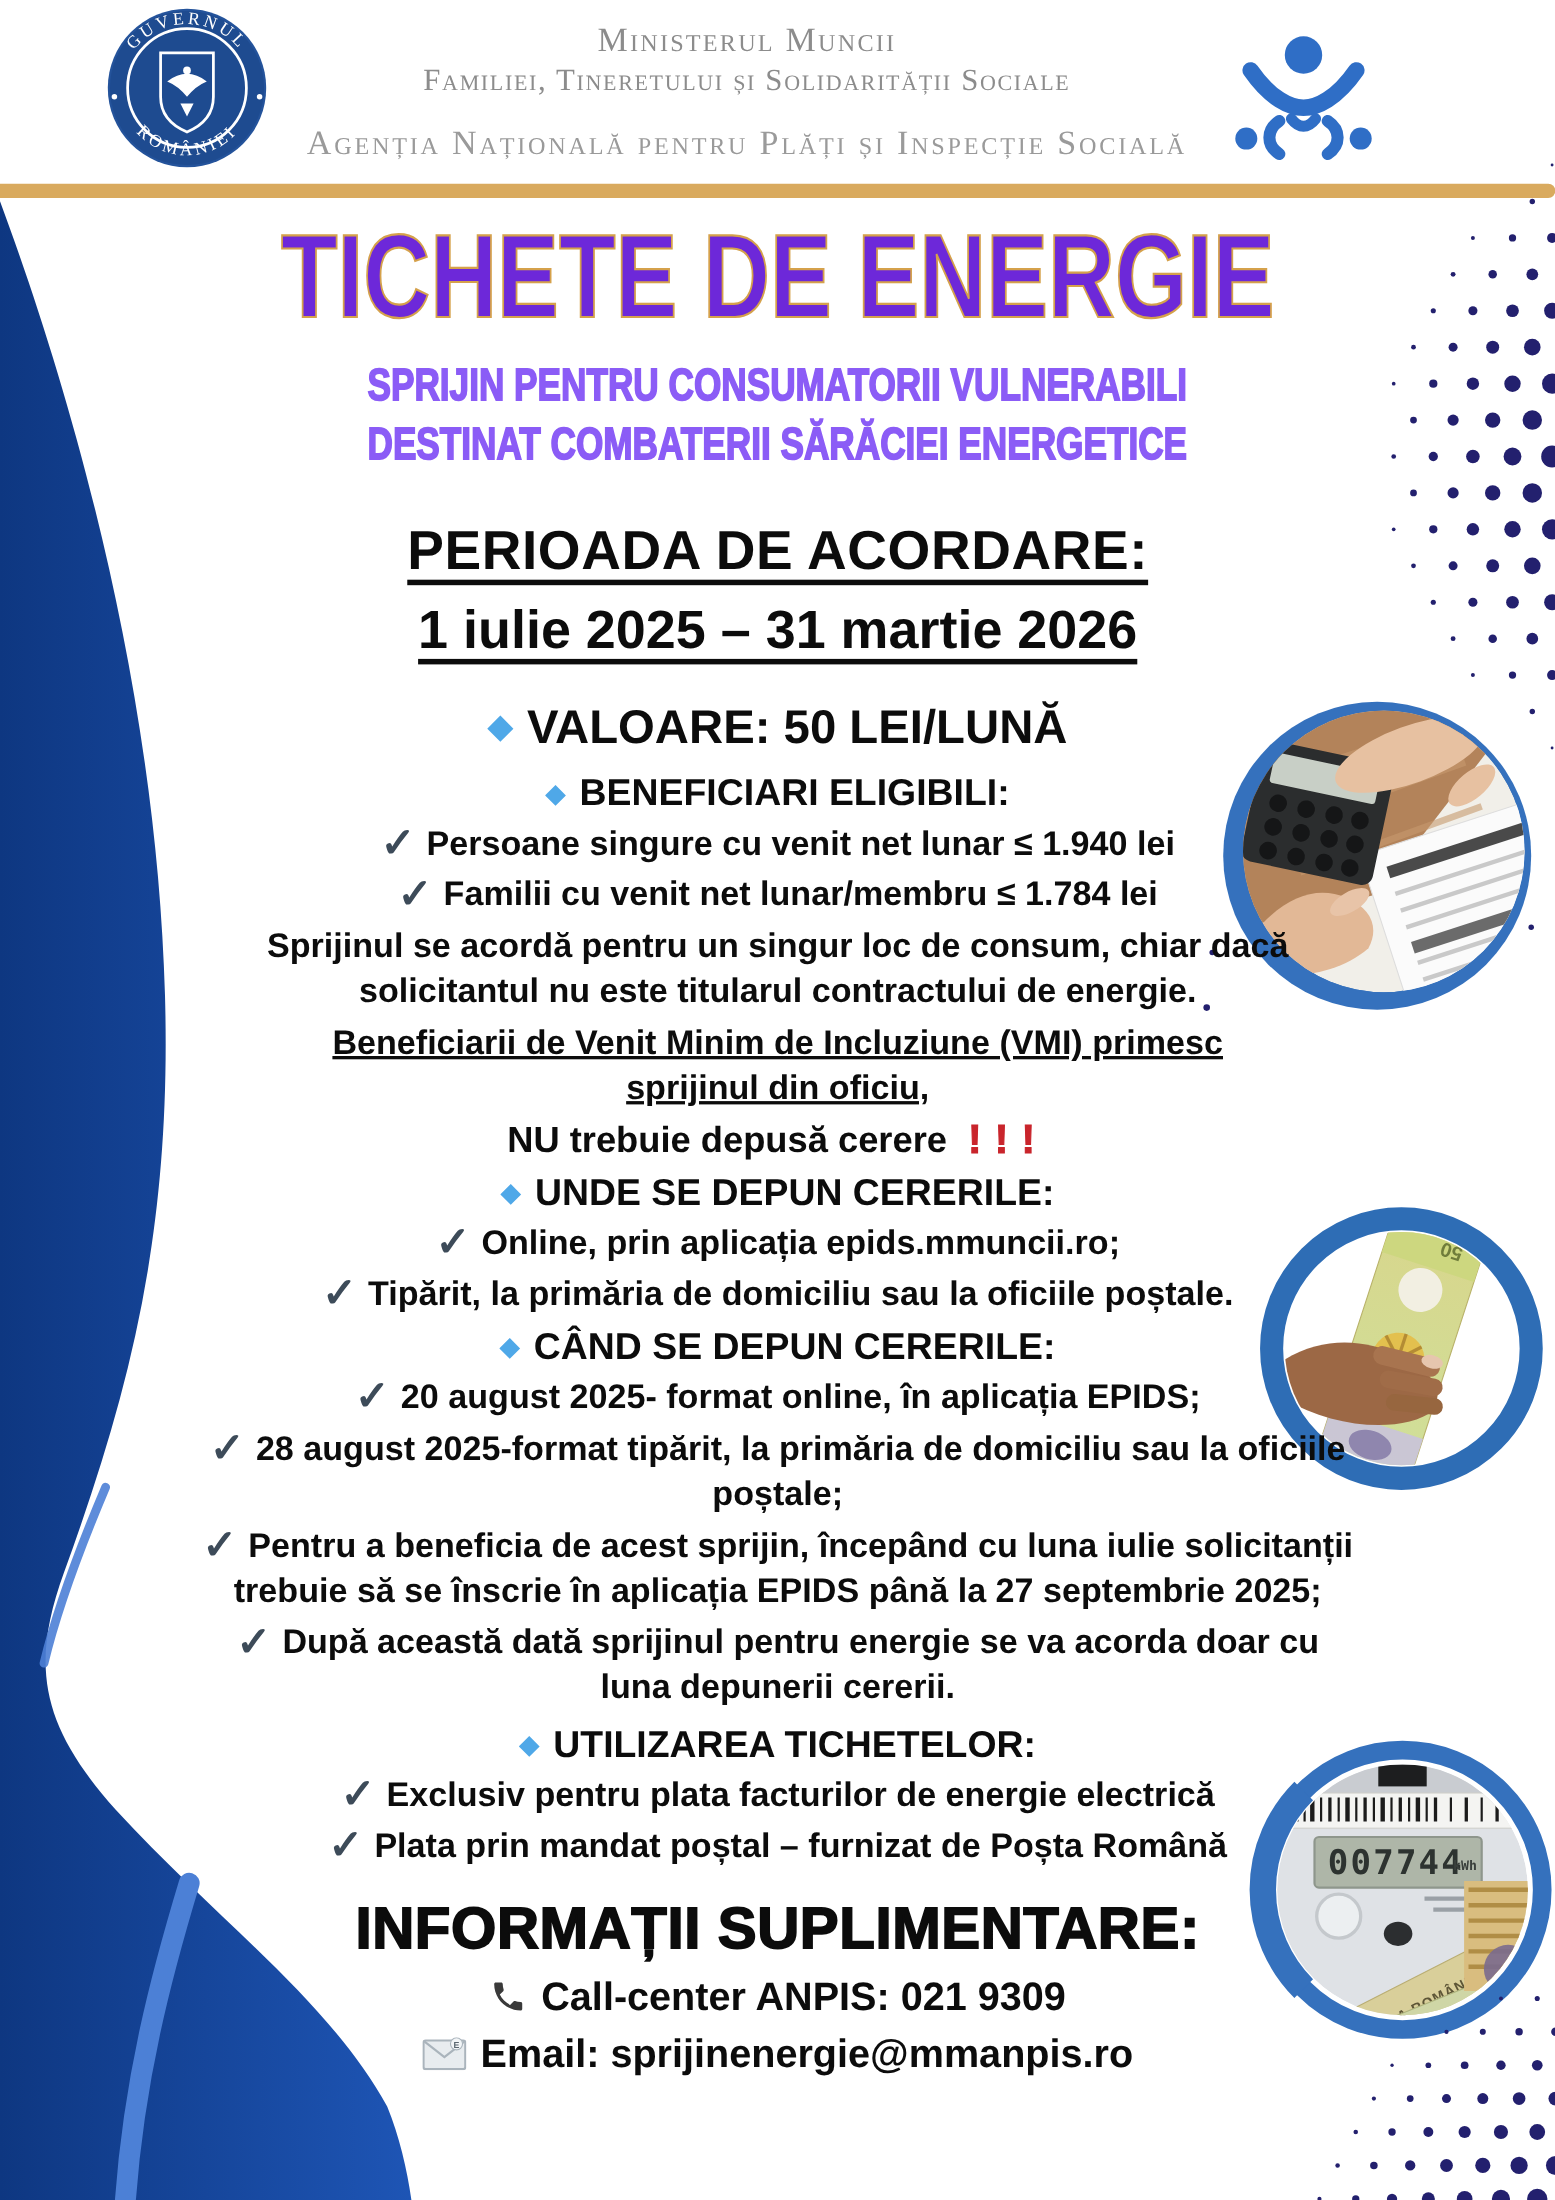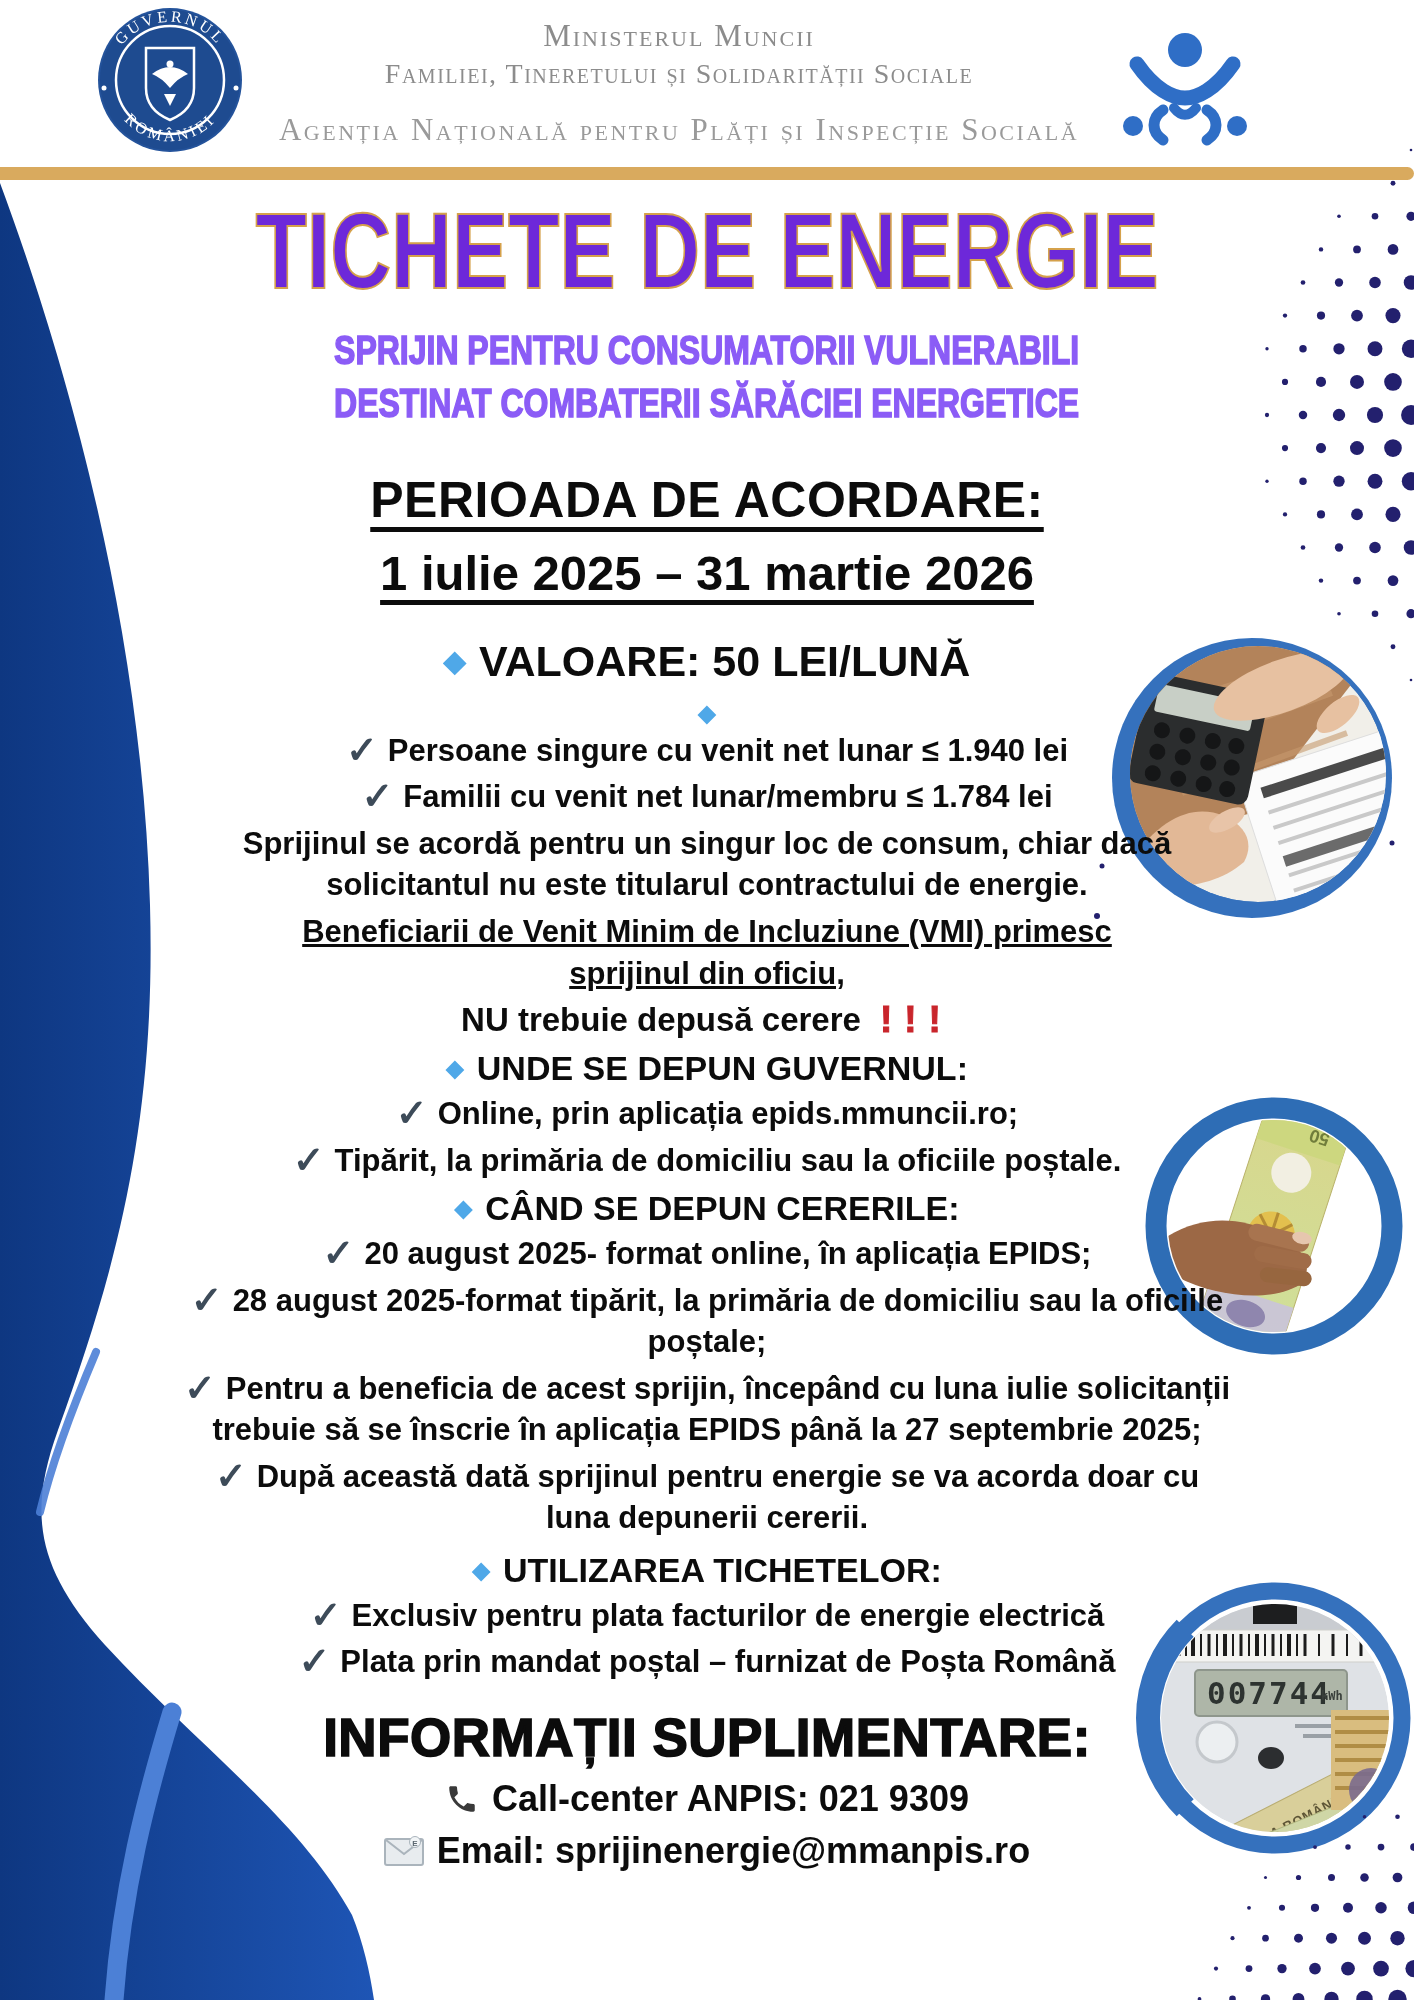--- a/index.html
+++ b/index.html
@@ -367,33 +367,34 @@
       <div class="pvalue u">1 iulie 2025 – 31 martie 2026</div>
     </div>
 
     <div class="hline valoare">
       <span class="diamond">◆</span>
       <span>VALOARE: 50 LEI/LUNĂ</span>
     </div>
 
     <div class="hline sect-h">
       <span class="diamond">◆</span>
+      <span>BENEFICIARI ELIGIBILI:</span>
     </div>
     <p class="para"><span class="check">✓</span><span>Persoane singure cu venit net lunar ≤ 1.940 lei</span></p>
     <p class="para"><span class="check">✓</span><span>Familii cu venit net lunar/membru ≤ 1.784 lei</span></p>
     <p class="para w1050">Sprijinul se acordă pentru un singur loc de consum, chiar dacă solicitantul nu este titularul contractului de energie.</p>
     <p class="para w900 mt6">Beneficiarii de Venit Minim de Incluziune (VMI) primesc sprijinul din oficiu,</p>
     <div class="hline nu">
       <span>NU trebuie depusă cerere</span>
       <span class="exc">!!!</span>
     </div>
 
     <div class="hline sect-h mt6">
       <span class="diamond">◆</span>
-      <span>UNDE SE DEPUN GUVERNUL:</span>
+      <span>UNDE SE DEPUN CERERILE:</span>
     </div>
     <p class="para"><span class="check">✓</span><span>Online, prin aplicația epids.mmuncii.ro;</span></p>
     <p class="para"><span class="check">✓</span><span>Tipărit,  la primăria de domiciliu sau la oficiile  poștale.</span></p>
 
     <div class="hline sect-h mt6">
       <span class="diamond">◆</span>
       <span>CÂND SE DEPUN CERERILE:</span>
     </div>
     <p class="para"><span class="check">✓</span><span>20 august 2025- format online, în aplicația EPIDS;</span></p>
     <p class="para w1050"><span class="check">✓</span><span>28 august 2025-format tipărit, la primăria de domiciliu sau la oficiile poștale;</span></p>

